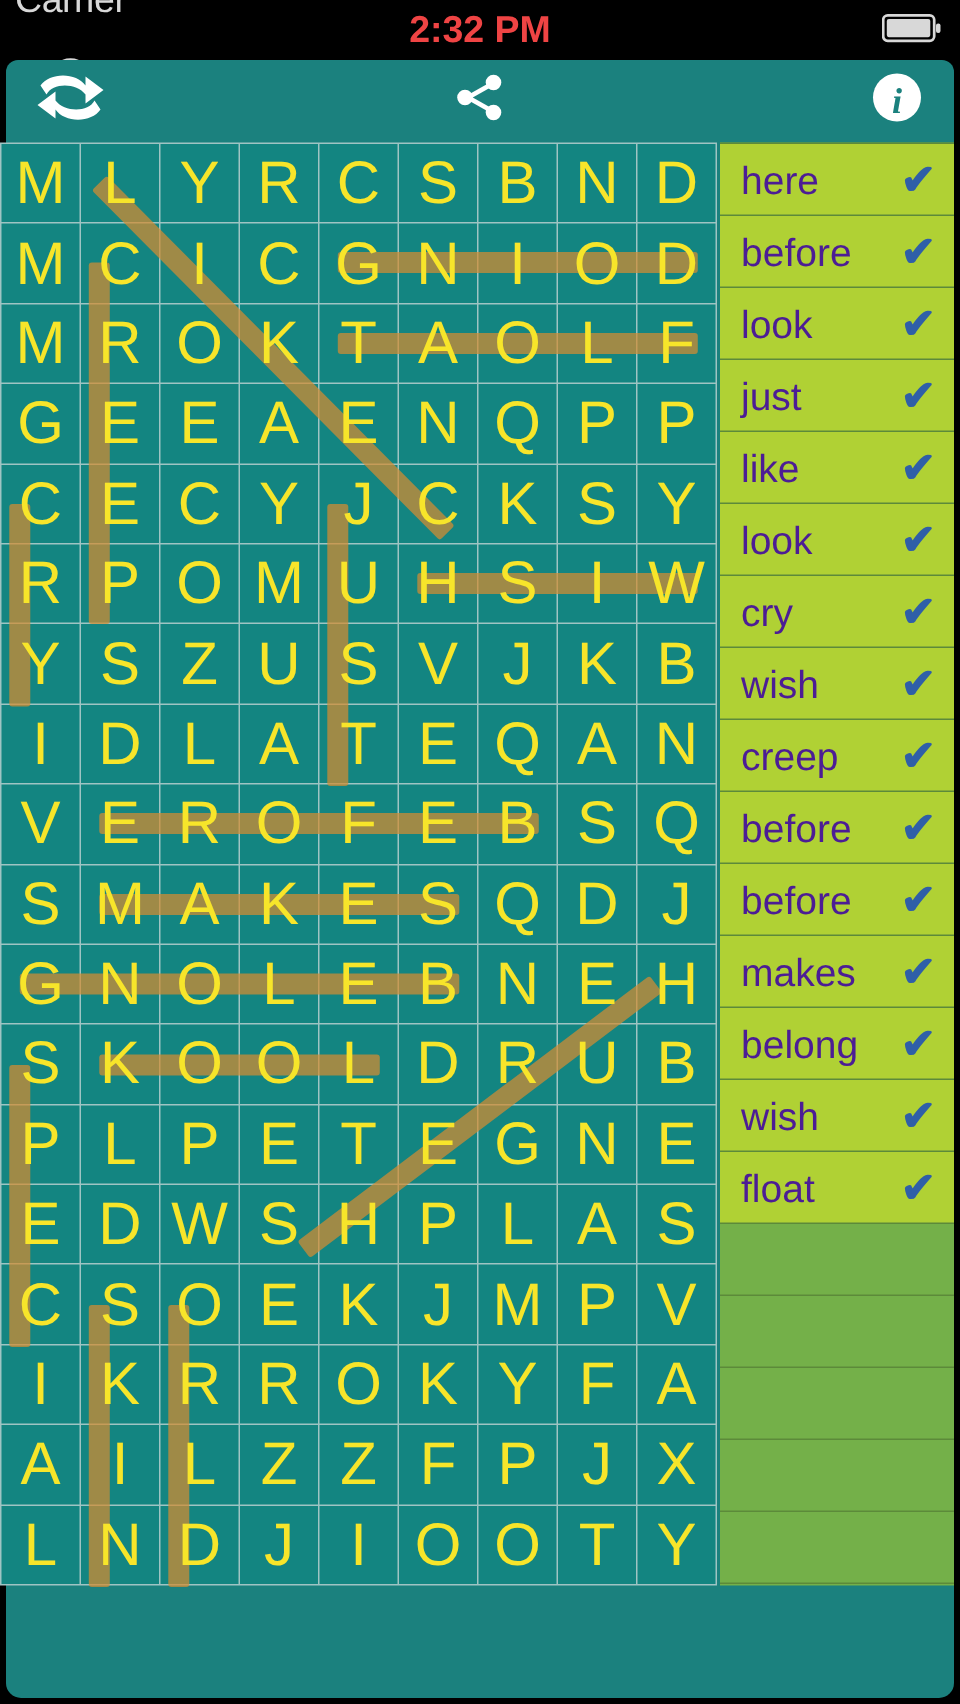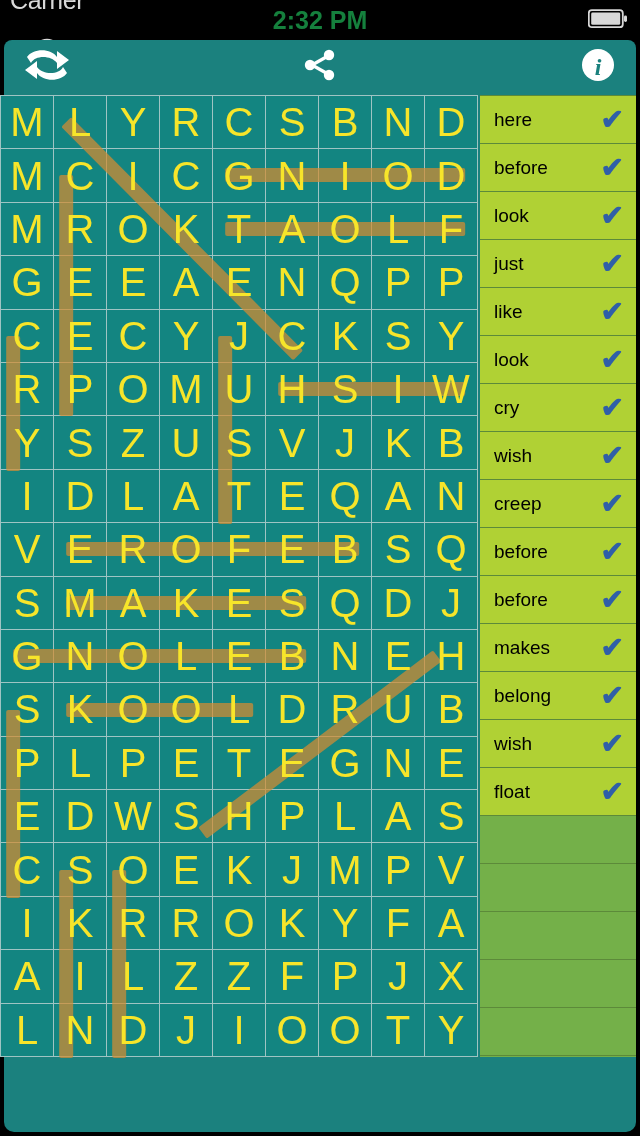--- a/index.html
+++ b/index.html
@@ -14,21 +14,21 @@
   
   .statusbar {
     position:absolute; top:0; left:0; width:640px; height:40px;
     background:#000; color:#cfcfcf;
     display:flex; align-items:center;
   }
   .sb-left { position:absolute; left:10px; display:flex; align-items:center; gap:20px;flex-direction:column; }
   .sb-carrier { font-size:25px; font-weight:normal; color:#d8d8d8; letter-spacing:-0.3px; }
   .sb-time {
     position:absolute; left:0; width:640px; text-align:center;
-    font-size:25px; font-weight:bold; color:#15803d;
+    font-size:25px; font-weight:bold; color:#ef4444;
   }
   .sb-right { position:absolute; right:12px; top:9px; }
   .wifi { width:26px; height:20px; position:relative; }
 
   
   .toolbar {
     position:absolute; top:40px; left:4px; width:632px; height:52px;
     background:#1b817e;
     border-radius:8px 8px 0 0;
     display:flex; align-items:center;
@@ -86,21 +86,21 @@
   }
   .wrow {
     height:48px; width:100%;
     border-bottom:1px solid #5c8a3a;
     display:flex; align-items:center; justify-content:space-between;
     padding:0 12px 0 14px;
     background:#74b049;
   }
   .wrow.found { background:#b0d134; }
   .wrow .wlabel {
-    font-size:19px; color:#000000; line-height:1;
+    font-size:26px; color:#4c1d95; line-height:1;
     font-family:"Liberation Sans", sans-serif;
   }
   .check { color:#2f5fa8; font-size:28px; font-weight:bold; line-height:1; }
 </style>
 </head>
 <body>
 
 <div id="app">
 
   <div class="statusbar">

